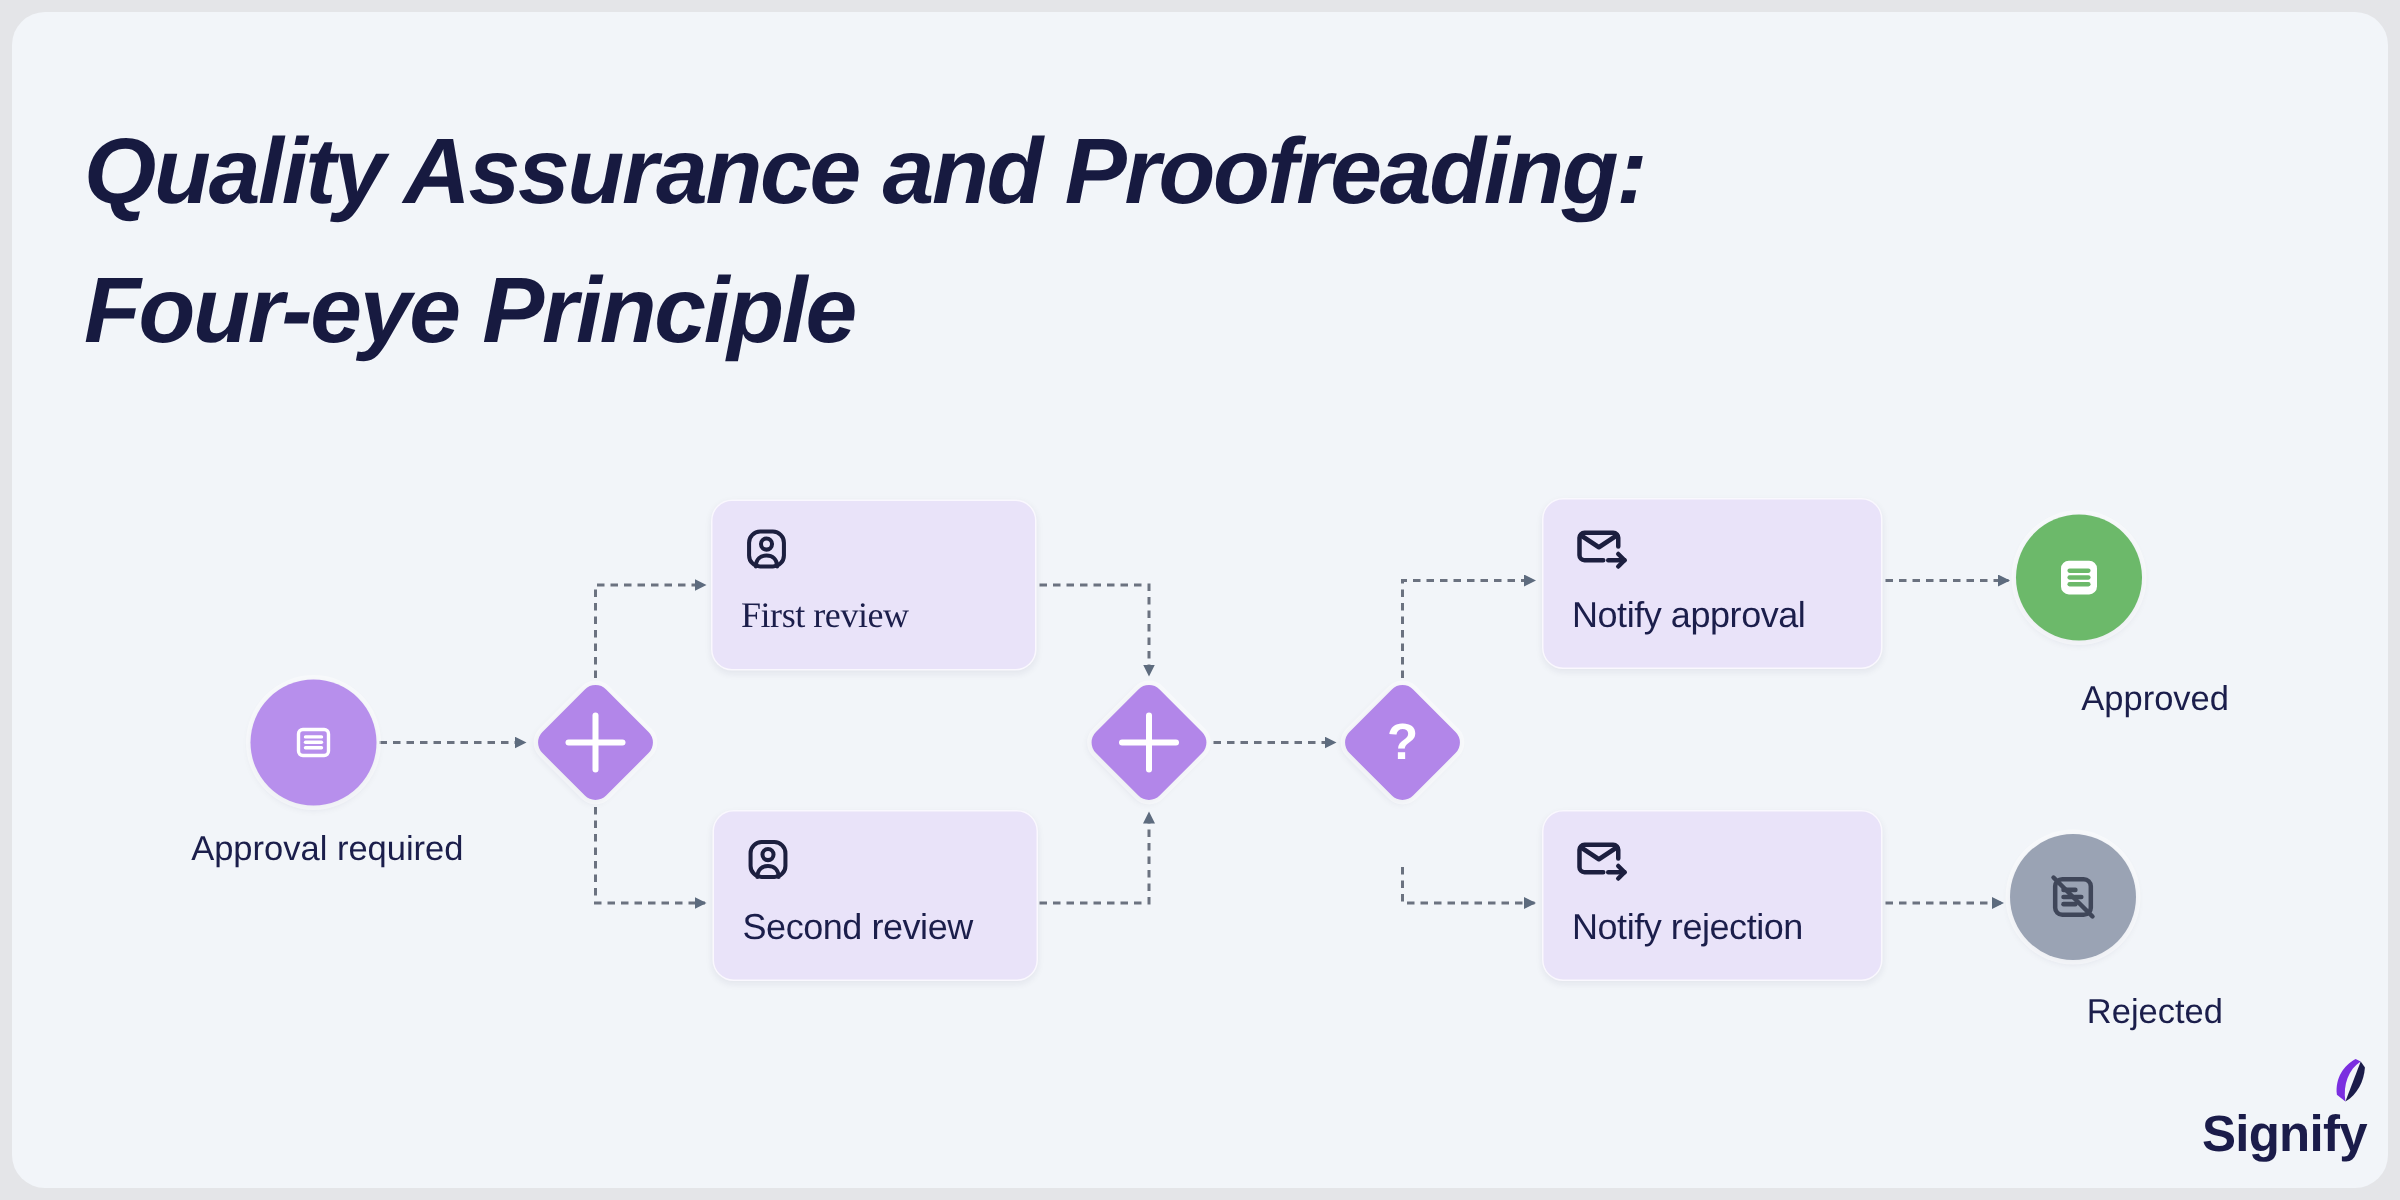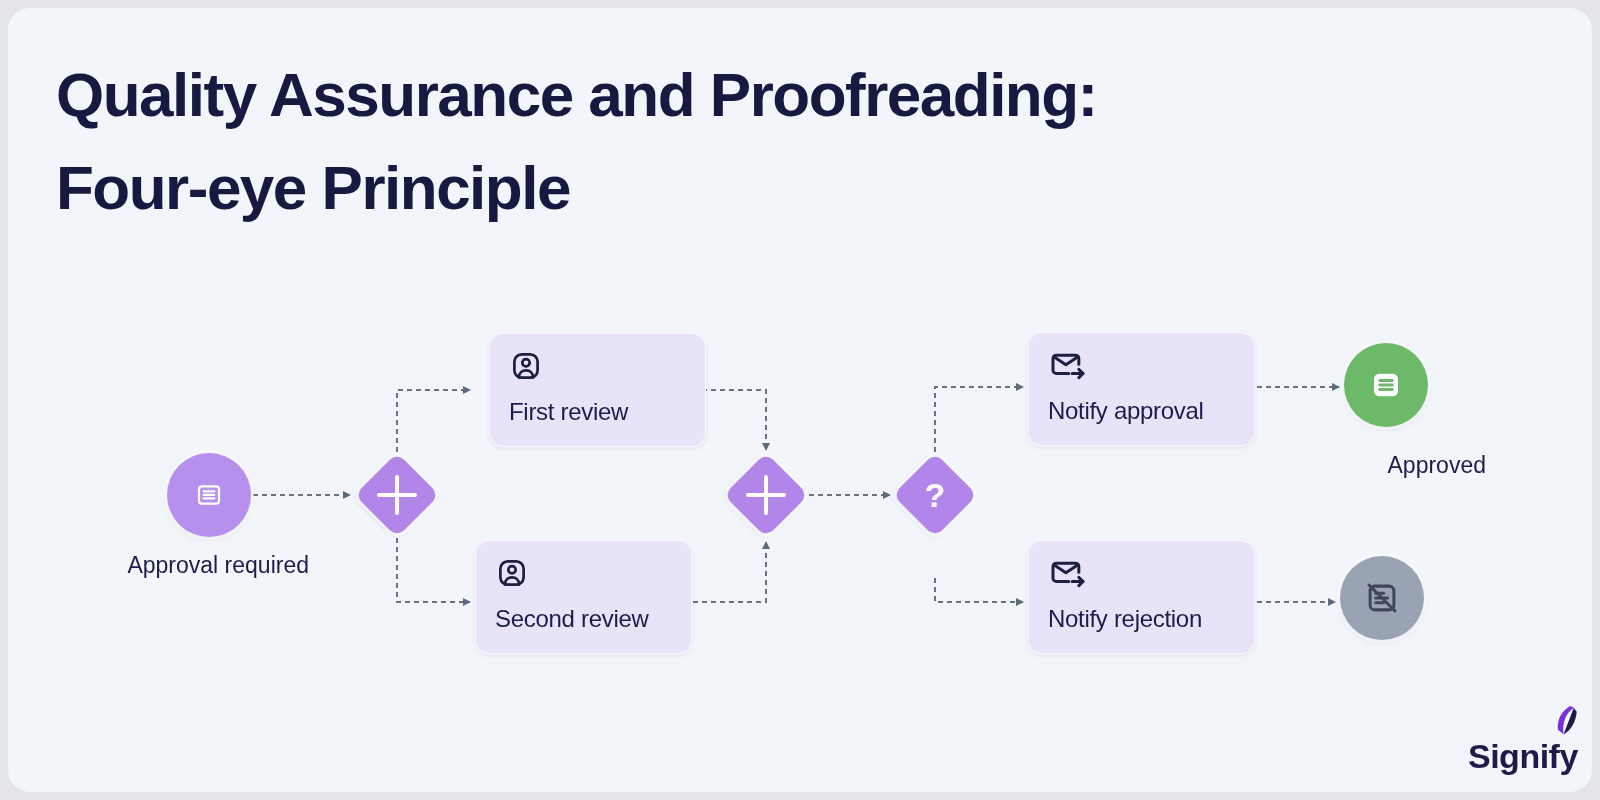--- a/index.html
+++ b/index.html
@@ -5,22 +5,22 @@
   :root{
     --outer-bg:#e4e5e8; --card-bg:#f2f5f9; --title:#171a40; --label:#1b1e4b;
     --node-purple:#b78fec; --gateway-purple:#b286e9; --task-bg:#e9e3f9; --task-icon:#1c1f3f;
     --connector:#6b7280; --end-green:#6cb96a; --end-gray:#9aa3b4; --end-gray-icon:#3f4659;
     --brand-navy:#1b1c4a; --brand-purple:#7b2fe0;
   }
   *{margin:0;padding:0;box-sizing:border-box;}
   body{font-family:"Liberation Sans",sans-serif;background:var(--outer-bg,#e4e5e8);}
   .canvas{position:relative;width:1600px;height:800px;background:var(--outer-bg,#e4e5e8);overflow:hidden;}
   .card{position:absolute;left:8px;top:8px;right:8px;bottom:8px;background:var(--card-bg,#f2f5f9);border-radius:22px;}
-  .title{position:absolute;left:56px;top:48px;color:var(--title,#171a40);
-         font-size:62px;font-weight:800;letter-spacing:-1.5px;line-height:93px;}
+  .title{position:absolute;left:56px;top:68px;color:var(--title,#171a40);
+         font-size:62px;font-weight:800;letter-spacing:-1.5px;line-height:93px;font-style:italic;}
   .connectors{position:absolute;left:0;top:0;}
   .edge{fill:none;stroke:var(--connector,#6b7280);stroke-width:2;stroke-dasharray:5 4;}
   .node-circle{position:absolute;width:84px;height:84px;border-radius:50%;
                display:flex;align-items:center;justify-content:center;
                box-shadow:0 0 0 3px rgba(255,255,255,.45), 0 2px 6px rgba(23,23,70,.10);}
   .start-circle{background:var(--node-purple,#b78fec);}
   .end-approved{background:var(--end-green,#6cb96a);}
   .end-rejected{background:var(--end-gray,#9aa3b4);}
   .diamond{position:absolute;width:60px;height:60px;border-radius:10px;transform:rotate(45deg);
            background:var(--gateway-purple,#b286e9);
@@ -87,21 +87,21 @@
     <div class="inner">
       <svg width="42" height="42" viewBox="0 0 42 42">
         <g stroke="#ffffff" stroke-width="4" stroke-linecap="round">
           <line x1="21" y1="3" x2="21" y2="39"></line>
           <line x1="3" y1="21" x2="39" y2="21"></line>
         </g>
       </svg>
     </div>
   </div>
 
-  <div class="task" style="left:489px;top:333px;">
+  <div class="task" style="left:474px;top:333px;font-family:Liberation Serif, serif;">
     <svg class="task-icon" width="34" height="34" viewBox="0 0 24 24">
       <g fill="none" stroke="currentColor" stroke-width="1.9" stroke-linecap="round" stroke-linejoin="round">
         <rect x="3.8" y="3.8" width="16.4" height="16.4" rx="5.2"></rect>
         <circle cx="12" cy="9.7" r="2.6"></circle>
         <path d="M7,20.2 C7,16.7 9.3,15.1 12,15.1 C14.7,15.1 17,16.7 17,20.2"></path>
       </g>
     </svg>
     <div class="task-label">First review</div>
   </div>
 
@@ -173,20 +173,21 @@
     <svg width="38" height="38" viewBox="0 0 24 24">
       <g fill="none" stroke="var(--end-gray-icon,#3f4659)" stroke-width="1.9" stroke-linecap="round" stroke-linejoin="round">
         <rect x="4.5" y="4.5" width="15" height="15" rx="3"></rect>
         <line x1="8" y1="9" x2="13" y2="9"></line>
         <line x1="8" y1="12" x2="15.5" y2="12"></line>
         <line x1="8" y1="15" x2="13" y2="15"></line>
         <line x1="3.8" y1="3.8" x2="20.2" y2="20.2"></line>
       </g>
     </svg>
   </div>
+  <div class="flow-label" style="left:1282px;top:661px;">Rejected</div>
 
   <div class="logo">
     <svg class="logo-icon" width="26" height="34" viewBox="0 0 22 30">
       <path d="M14,0 C7,4 2,11 3,21 L8,25 C6.5,15 10,6 17,1.5 Z" fill="var(--brand-purple,#7b2fe0)"></path>
       <path d="M17,1.5 L19.5,5 C19,13 15,21 8,25 Z" fill="var(--brand-navy,#1b1c4a)"></path>
     </svg>
     <div class="logo-text">Signify</div>
   </div>
 </div>
 

